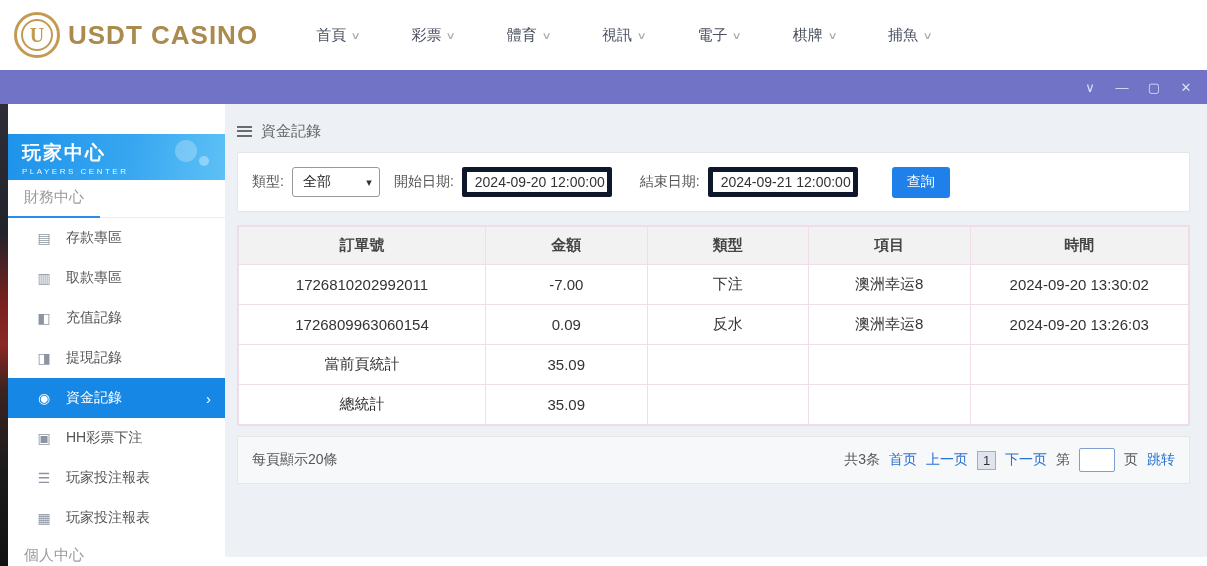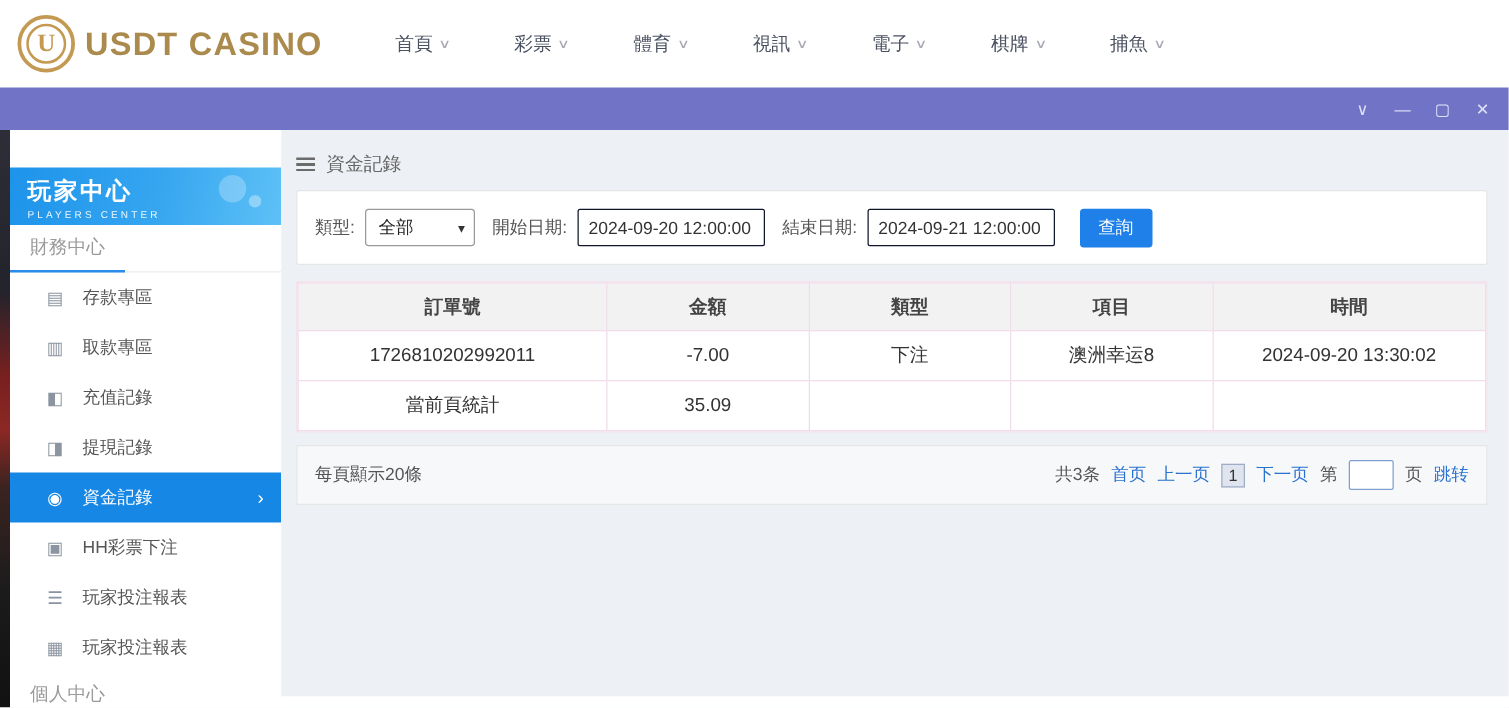--- a/index.html
+++ b/index.html
@@ -57,22 +57,22 @@
   .hamburger { width:15px; height:11px; display:inline-block;
     background:repeating-linear-gradient(180deg,#6b6b6b 0 2px,transparent 2px 4.5px); cursor:pointer; }
 
   .filter-card { background:#fff; border:1px solid #e6e6e6; border-radius:2px;
     height:60px; display:flex; align-items:center; padding:0 14px; gap:8px; }
   .flabel { font-size:14px; color:#555; }
   .select { width:88px; height:30px; border:1px solid #999; border-radius:3px; background:#fff;
     display:flex; align-items:center; justify-content:space-between; padding:0 7px 0 10px;
     font-size:14px; color:#222; cursor:pointer; margin-right:6px; }
   .sel-arrow { font-size:11px; color:#333; }
-  .dateinput { width:150px; height:30px; border:1px solid #0f172a; border-radius:2px;
-    font-size:14px; color:#333; padding-left:8px; font-family:inherit; margin-right:6px; }
+  .dateinput { width:150px; height:30px; border:5px solid #0f172a; border-radius:2px;
+    font-size:14px; color:#333; padding-left:8px; font-family:inherit; margin-right:20px; }
   .query { margin-left:6px; background:#1e80e8; color:#fff; border:none; border-radius:3px;
     height:31px; padding:0 15px; font-size:14px; cursor:pointer; font-family:inherit; }
 
   .table-card { margin-top:13px; background:#fff; border:1px solid #eedbe8; }
   table { width:100%; border-collapse:collapse; table-layout:fixed; }
   th, td { border:1px solid #f1dcea; text-align:center; }
   th { height:38px; background:#f2f2f2; font-size:15px; color:#444; font-weight:bold; }
   td { height:40px; font-size:15px; color:#333; background:#fff; }
   th:nth-child(1){ width:26%; } th:nth-child(2){ width:17%; } th:nth-child(3){ width:17%;text-align:center; }
   th:nth-child(4){ width:17%; } th:nth-child(5){ width:23%; }
@@ -222,21 +222,35 @@
           </thead>
         <tbody id="tbody">
             <tr>
               <td>1726810202992011</td>
               <td>-7.00</td>
               <td>下注</td>
               <td>澳洲幸运8</td>
               <td>2024-09-20 13:30:02</td>
             </tr>
             <tr>
+              <td>1726809963060154</td>
+              <td>0.09</td>
+              <td>反水</td>
+              <td>澳洲幸运8</td>
+              <td>2024-09-20 13:26:03</td>
+            </tr>
+            <tr>
               <td>當前頁統計</td>
+              <td>35.09</td>
+              <td></td>
+              <td></td>
+              <td></td>
+            </tr>
+            <tr>
+              <td>總統計</td>
               <td>35.09</td>
               <td></td>
               <td></td>
               <td></td>
             </tr>
           </tbody>
       </table>
     </div>
 
     <div class="pager">

